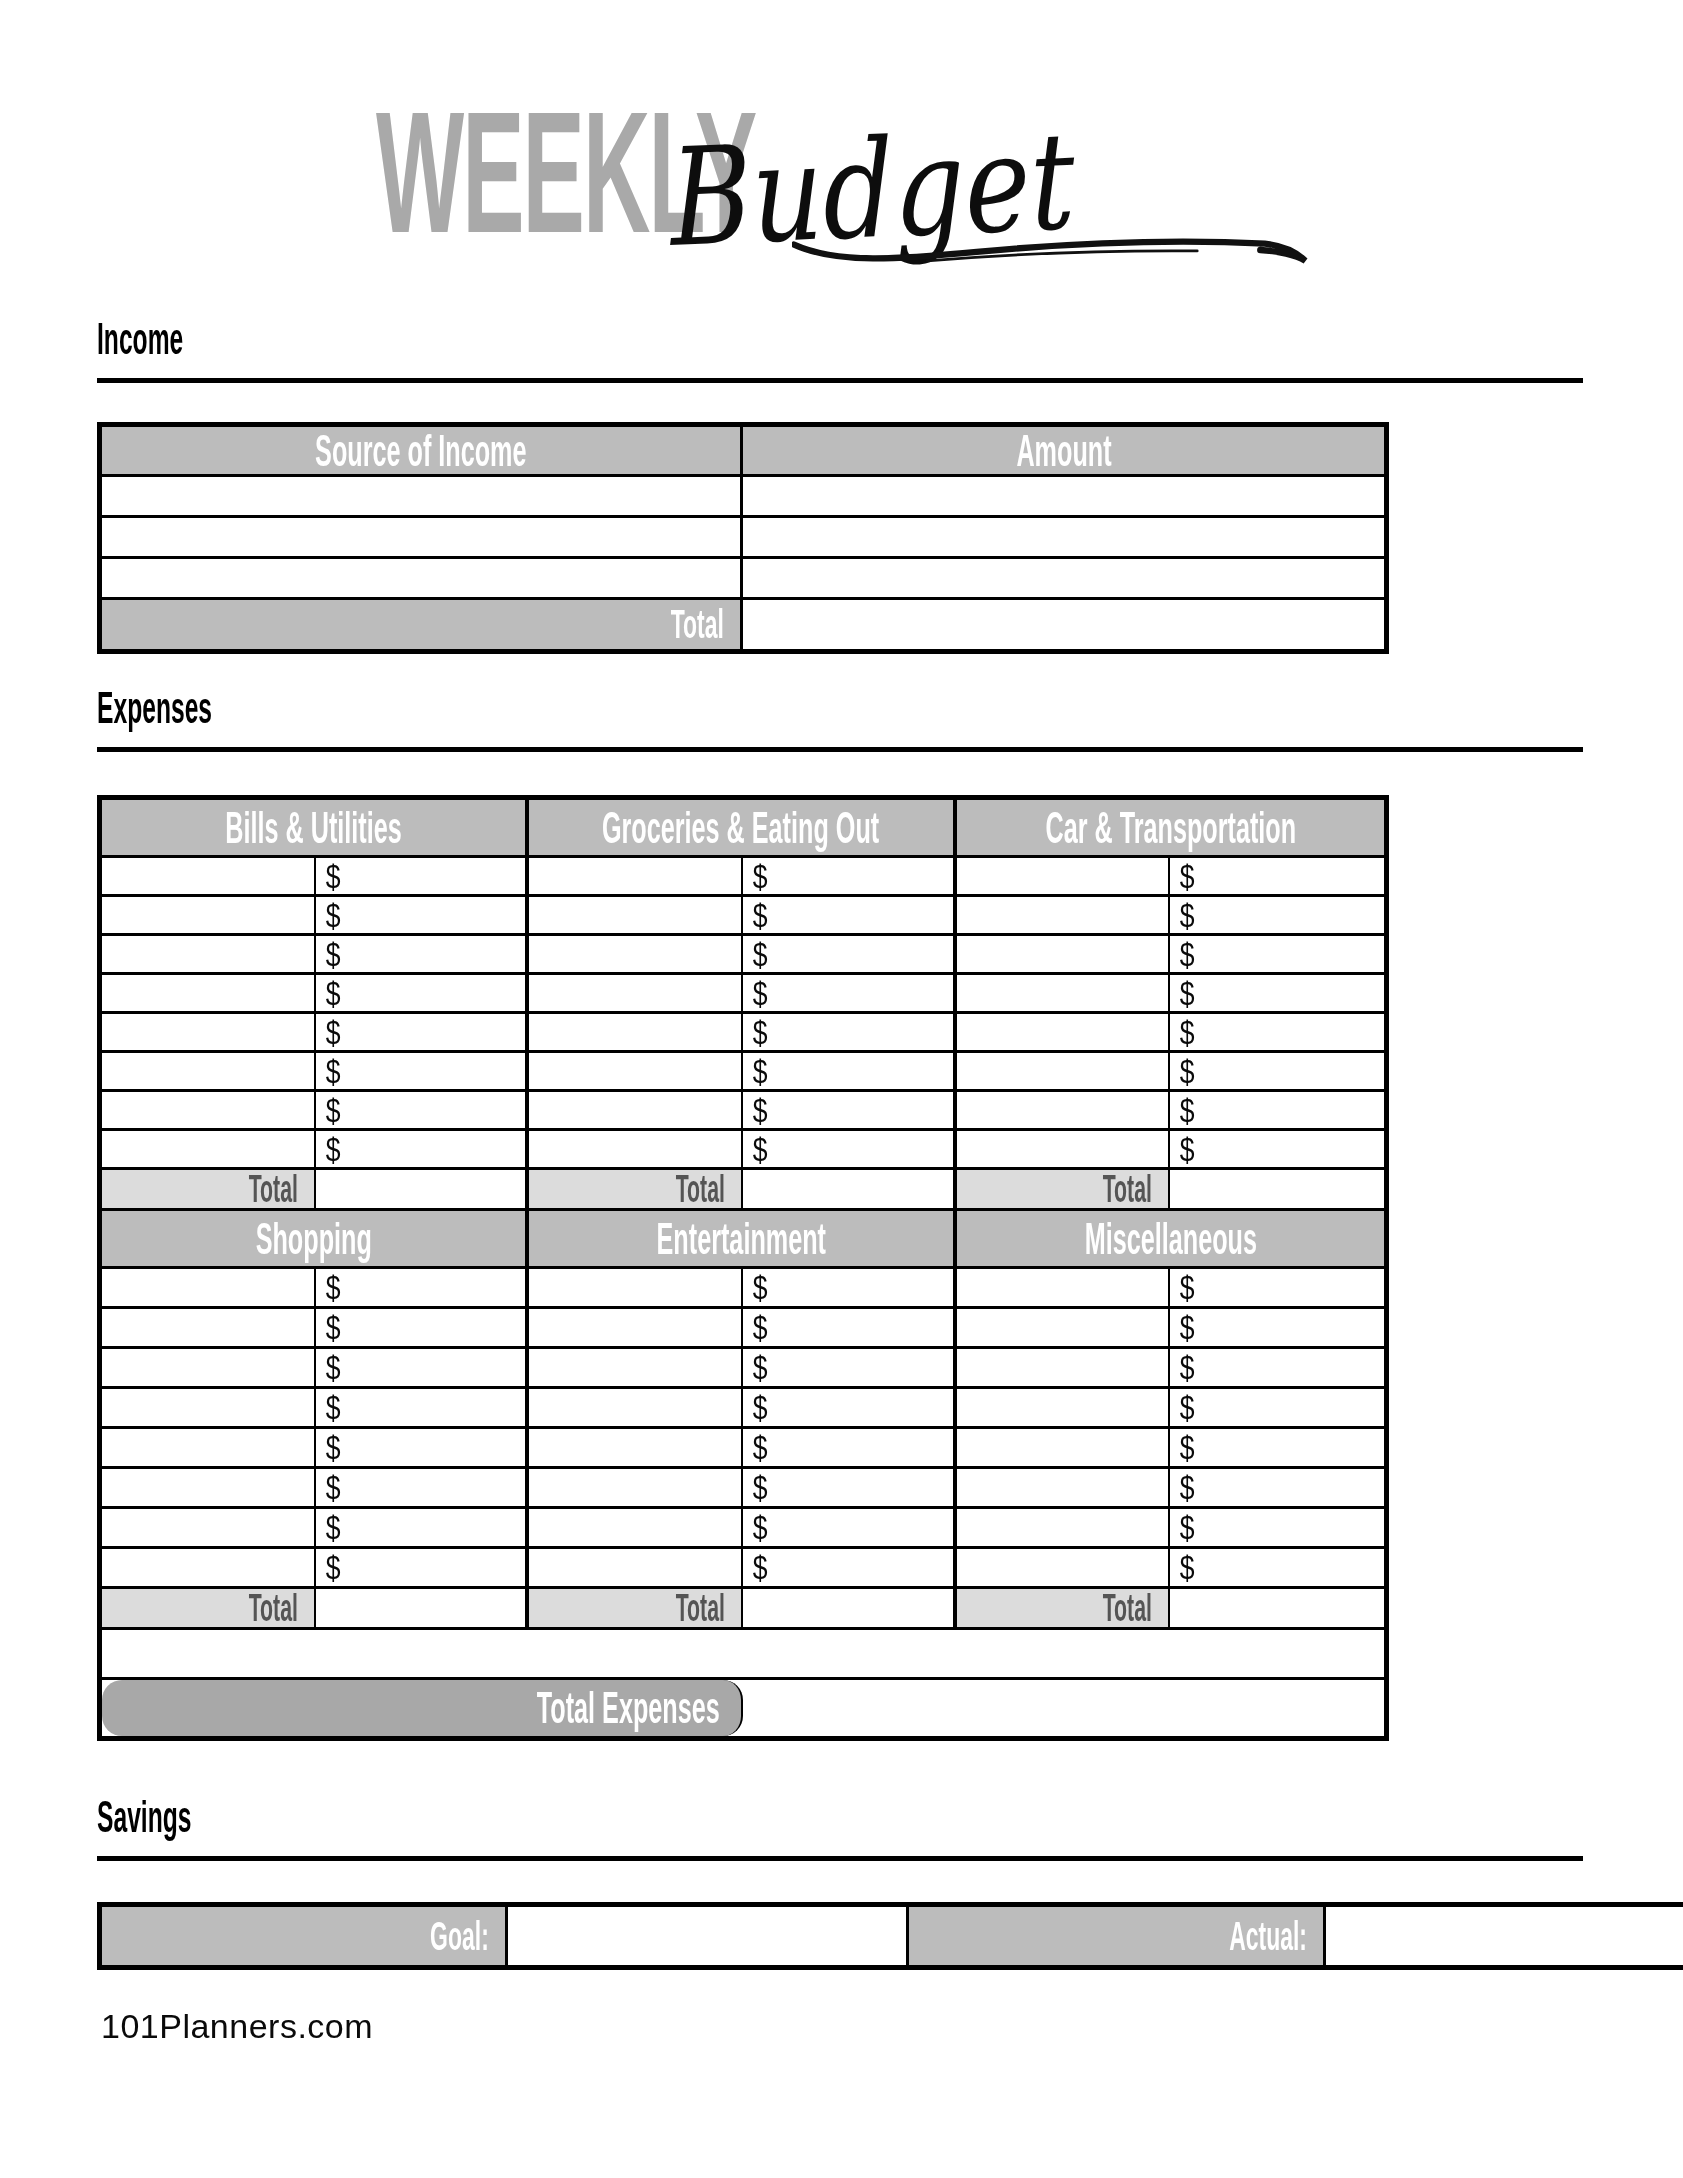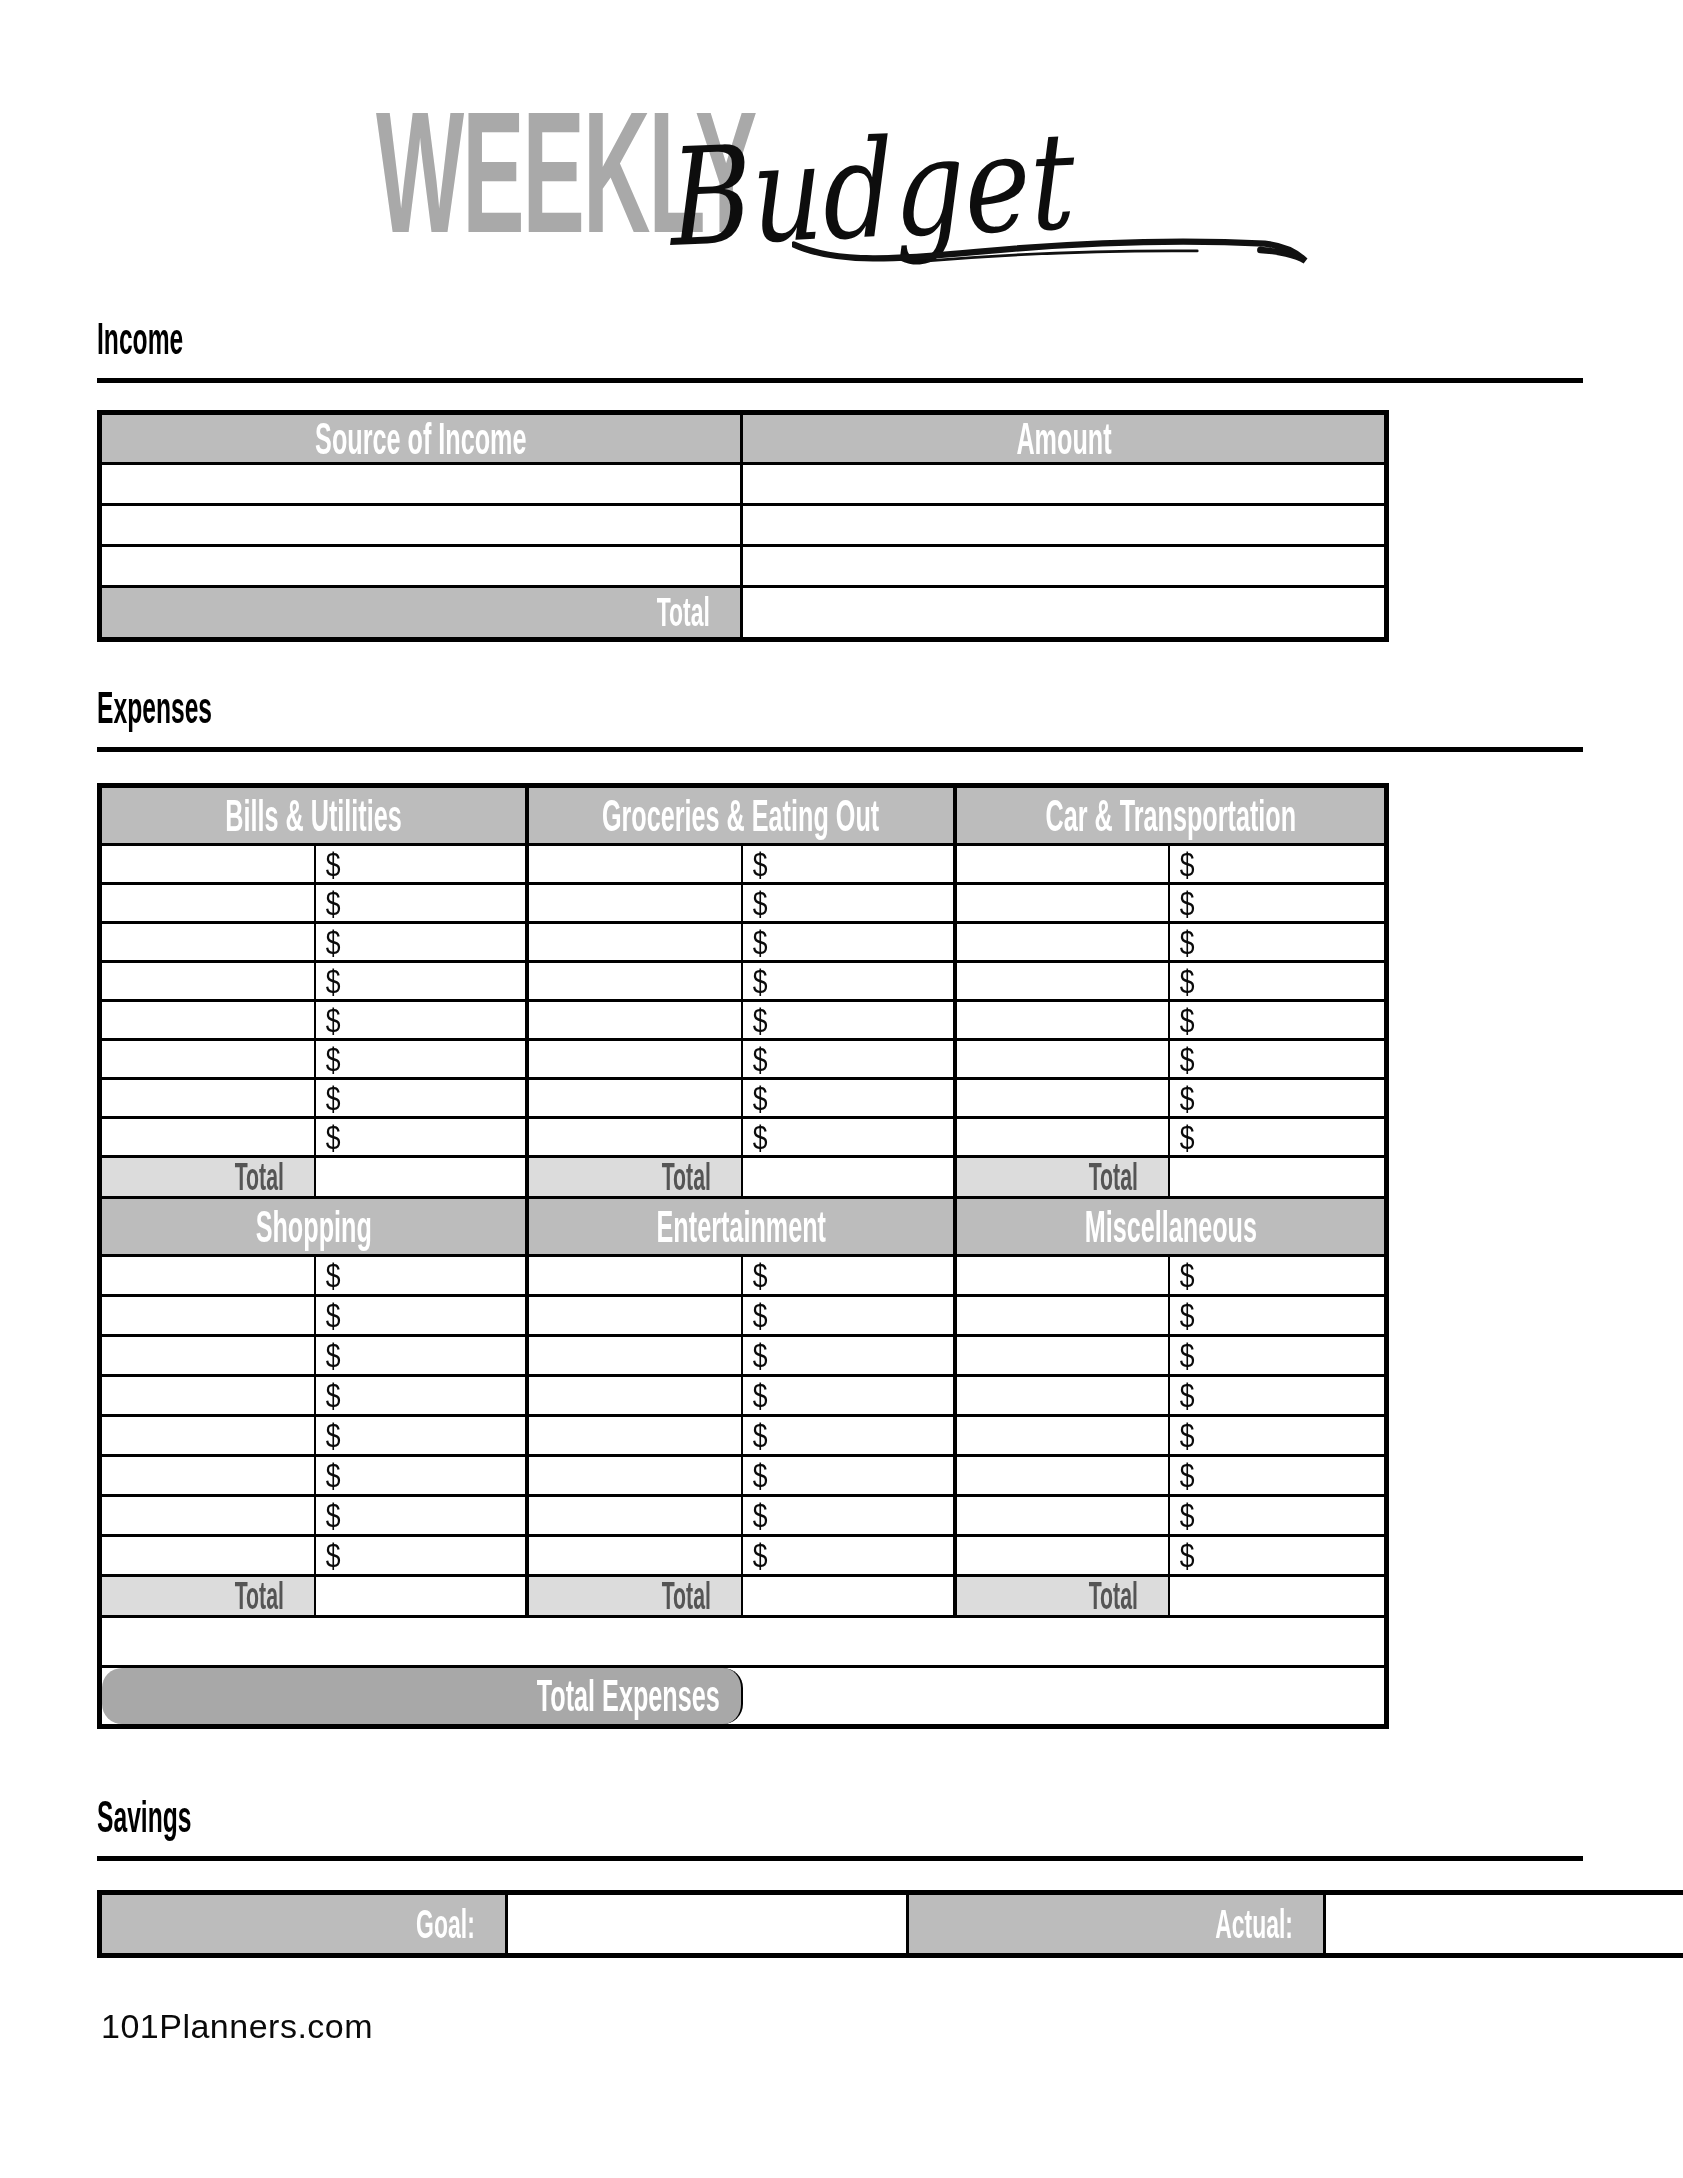--- a/index.html
+++ b/index.html
@@ -33,37 +33,37 @@
   }
   .flourish{position:absolute;left:792px;top:214px;}
   
   .section-h{
     position:absolute;left:97px;font-size:44px;font-weight:bold;line-height:1;
     color:#000;white-space:nowrap;
   }
   .section-h .cond{display:inline-block;transform:scaleX(0.56);transform-origin:left;}
   .rule{position:absolute;left:97px;width:1486px;height:5.4px;background:var(--line);}
   
-  .grid{position:absolute;border:5.4px solid var(--line);display:grid;background:#fff;}
+  .grid{position:absolute;border:5.4px solid var(--line);display:grid;background:#fff;margin-top:12px;}
   .cell{display:flex;align-items:center;min-width:0;}
   .bb{border-bottom:3.6px solid var(--line);}
   .br-thin{border-right:2.7px solid var(--line);}
   .br-mid{border-right:3.6px solid var(--line);}
   .br-thick{border-right:4.5px solid var(--line);}
   .bg-head{background:var(--header-gray);}
   .bg-light{background:var(--light-gray);}
   .bg-med{background:var(--medium-gray);border-radius:20px;}
   .center{justify-content:center;}
   .right{justify-content:flex-end;}
   .condC{display:inline-block;font-weight:bold;transform:scaleX(0.56);transform-origin:center;white-space:nowrap;}
   .condR{display:inline-block;font-weight:bold;transform:scaleX(0.56);transform-origin:right;white-space:nowrap;}
   .head-label{font-size:45px;color:#ffffff;}
   .total-label{font-size:38px;color:var(--total-text);}
   .white-label{font-size:41px;color:#ffffff;}
-  .pad-r{padding-right:30px;}
+  .pad-r{padding-right:16px;}
   .dollar{
     font-size:34px;font-weight:400;color:#0a0a0a;
     display:inline-block;transform:scaleX(0.78);transform-origin:left;
     padding-left:12.6px;
   }
   
   #income-table{
     left:97px;top:410px;width:1292px;
     grid-template-columns:1fr 1fr;
     grid-template-rows:50px 41px 41px 41px 49px;

